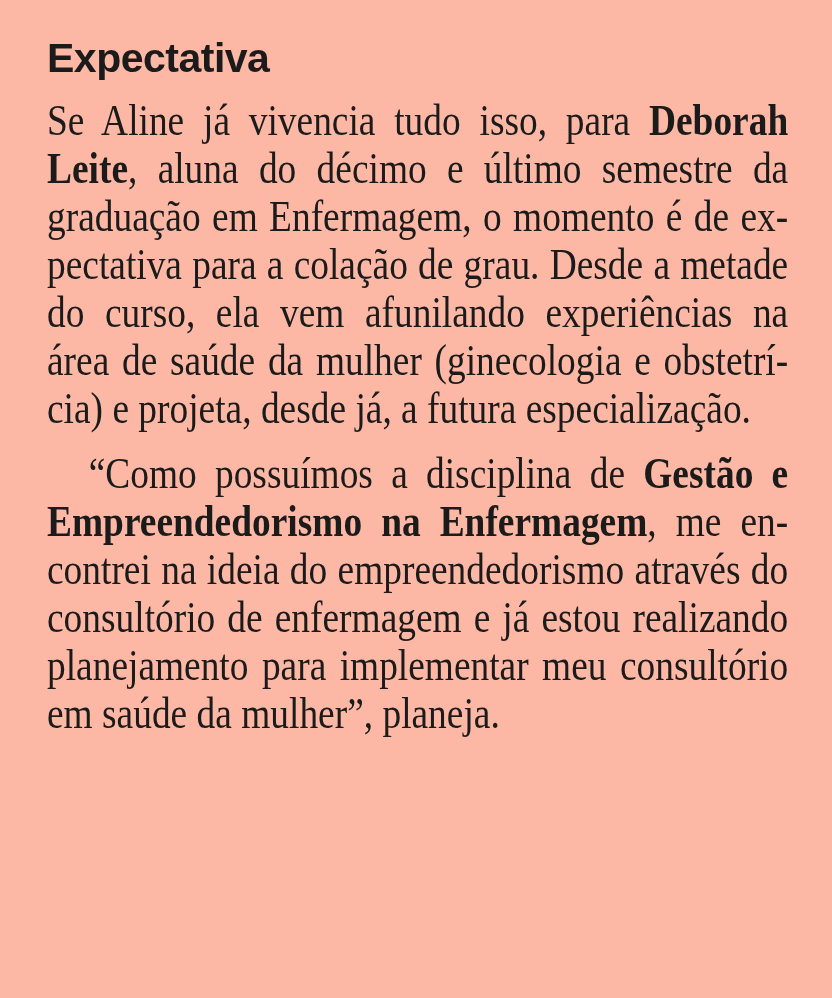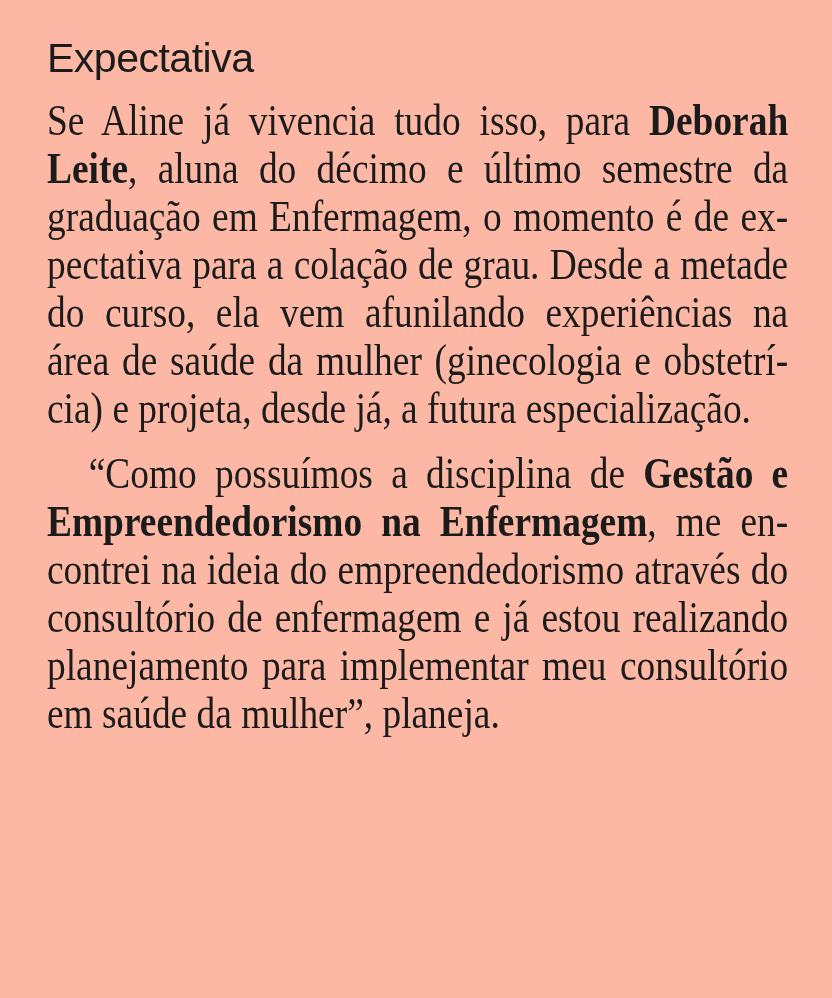--- a/index.html
+++ b/index.html
@@ -19,21 +19,21 @@
   }
   .page {
     position: relative;
     width: 832px;
     height: 998px;
     padding: 34px 44px 0 47px;
     overflow: hidden;
   }
   h1.heading {
     font-family: "Liberation Sans", sans-serif;
-    font-weight: 400;
+    font-weight: 700;
     font-size: 41px;
     line-height: 48px;
     letter-spacing: -0.5px;
     color: var(--ink);
     margin: 0 0 15px 0;
     white-space: nowrap;
   }
   .article-body {
     width: 872px;                 
     transform: scaleX(0.85);

